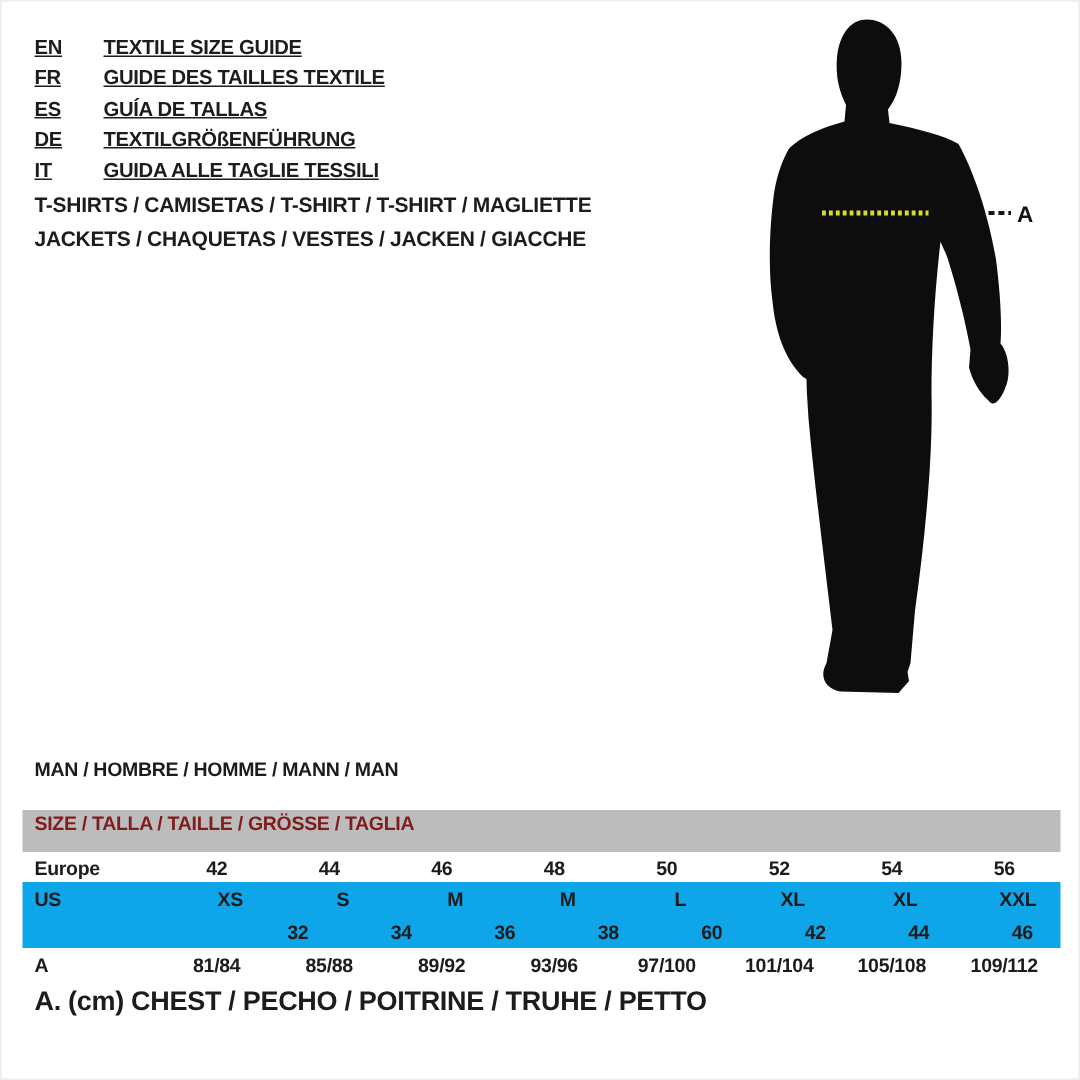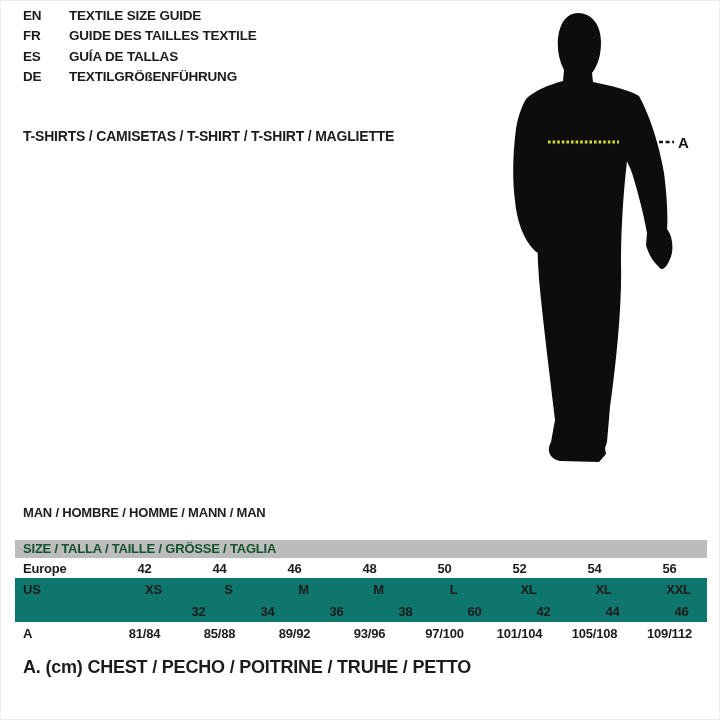--- a/index.html
+++ b/index.html
@@ -3,35 +3,35 @@
 <meta charset="utf-8">
 <style>
   html,body{margin:0;padding:0;}
   body{
     width:720px;height:720px;position:relative;background:#ffffff;
     font-family:"Liberation Sans",sans-serif;font-weight:700;color:#1c1c1c;
     letter-spacing:-0.2px;overflow:hidden;box-sizing:border-box;
     border:1px solid #ededed;
   }
   
-  .lang-block{position:absolute;left:22px;top:4px;}
+  .lang-block{position:absolute;left:22px;top:20px;text-decoration:underline;}
   .lang-row{display:flex;align-items:center;height:20.5px;font-size:13.5px;}
   .lang-code{width:46px;flex:0 0 46px;}
   
   .cats{position:absolute;left:22px;top:124px;}
   .cat-line{height:23px;line-height:23px;font-size:14px;}
   
   .figure-wrap{position:absolute;left:470px;top:0;width:245px;height:470px;}
   
   .section-title{position:absolute;left:22px;top:504px;font-size:13px;}
   
   .size-table{position:absolute;left:14px;top:539px;width:692px;font-size:13px;}
-  .st-header{height:18px;line-height:18px;background:#bcbcbc;color:#14532d;padding-left:8px;}
+  .st-header{height:28px;line-height:18px;background:#bcbcbc;color:#7f1d1d;padding-left:8px;}
   .st-row{display:grid;grid-template-columns:92px repeat(8,1fr);align-items:center;}
-  .st-row.shaded{background:#0f766e;gap:18px;}
+  .st-row.shaded{background:#0ea5e9;gap:18px;}
   .st-row .row-label{padding-left:8px;text-align:left;}
   .st-row .cell{text-align:center;}
   .r0{height:20px;} .r1{height:22px;} .r2{height:22px;padding-left:48px;} .r3{height:23px;}
   
   .footnote{position:absolute;left:22px;top:656px;font-size:18px;}
 </style>
 </head>
 <body>
 
 <div class="lang-block">
@@ -44,24 +44,29 @@
     <span class="lang-name">GUIDE DES TAILLES TEXTILE</span>
   </div>
   <div class="lang-row">
     <span class="lang-code">ES</span>
     <span class="lang-name">GUÍA DE TALLAS</span>
   </div>
   <div class="lang-row">
     <span class="lang-code">DE</span>
     <span class="lang-name">TEXTILGRÖßENFÜHRUNG</span>
   </div>
+  <div class="lang-row">
+    <span class="lang-code">IT</span>
+    <span class="lang-name">GUIDA ALLE TAGLIE TESSILI</span>
+  </div>
 </div>
 
 <div class="cats">
   <div class="cat-line">T-SHIRTS / CAMISETAS / T-SHIRT / T-SHIRT / MAGLIETTE</div>
+  <div class="cat-line">JACKETS / CHAQUETAS / VESTES / JACKEN / GIACCHE</div>
 </div>
 
 <div class="figure-wrap">
   <svg width="245" height="470" viewBox="0 0 245 470" xmlns="http://www.w3.org/2000/svg">
     <path fill="#0d0d0d" d="
       M 107,12
       C 120,12 130,23 130,41
       C 130,54 127,64 121,72
       L 122,81
       C 141,85 158,89 168,95

